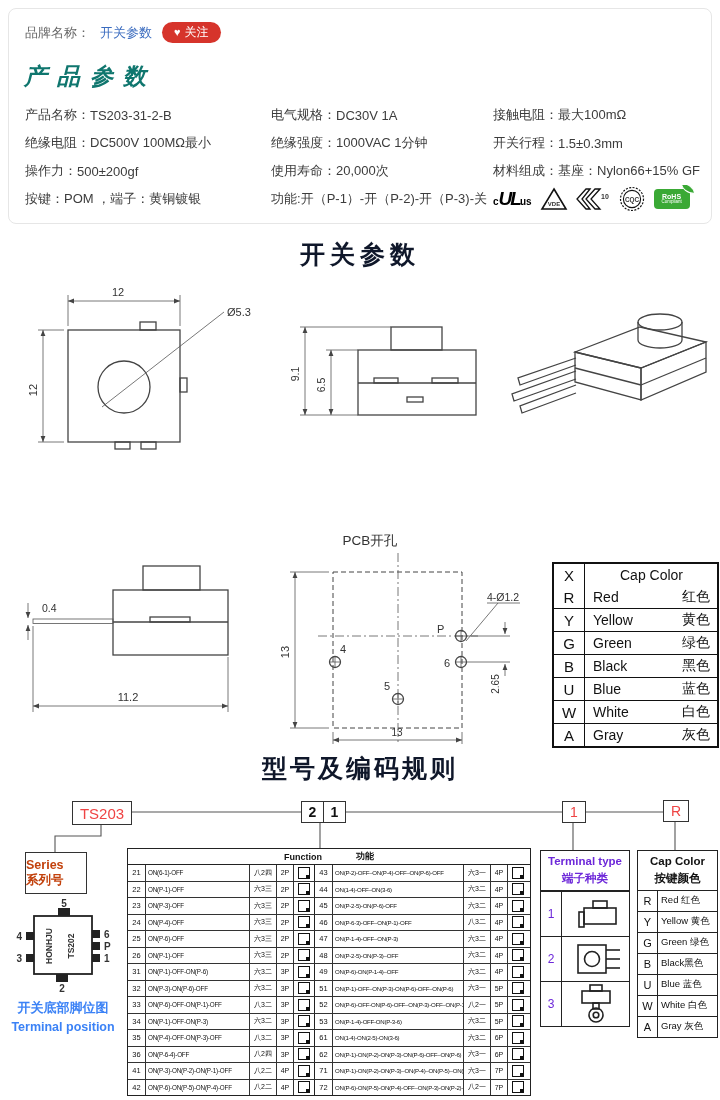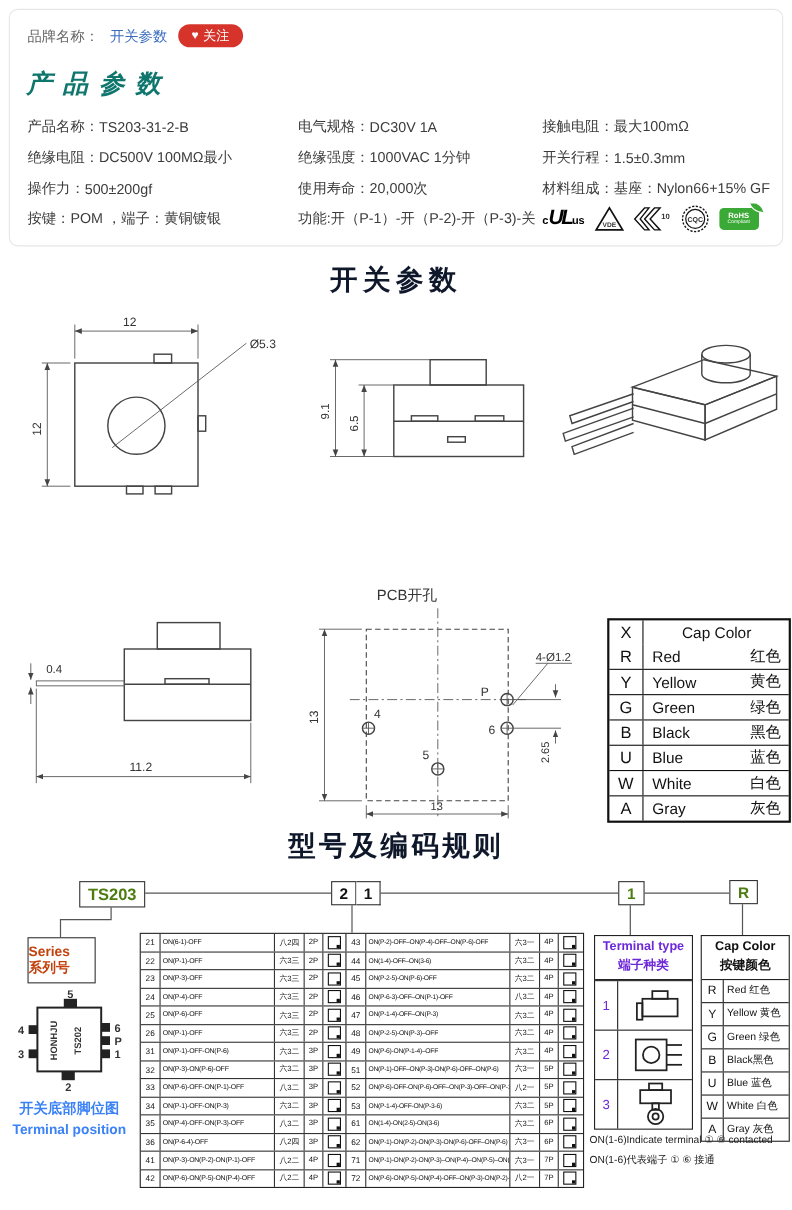--- a/index.html
+++ b/index.html
@@ -41,21 +41,21 @@
   .dashdot{stroke:#555;stroke-width:0.8;fill:none;stroke-dasharray:9 3 2 3;}
   .blk{fill:#222;stroke:none;}
   
   .cap-main{position:absolute;left:552px;top:562px;width:163px;border:2px solid #111;background:#fff;font-size:14px;color:#111;}
   .cc-row{display:flex;height:22px;border-top:1.2px solid #111;align-items:stretch;}
   .cc-row:first-child{border-top:none;}
   .cc-code{width:30px;border-right:1.2px solid #111;display:flex;align-items:center;justify-content:center;font-size:15px;}
   .cc-lab{flex:1;display:flex;align-items:center;justify-content:space-between;padding:0 7px 0 8px;}
   
   .code-box{position:absolute;border:1.5px solid #333;display:flex;align-items:center;justify-content:center;
-            font-weight:bold;font-size:14px;background:#fff;color:#4d7c0f;}
+            font-weight:normal;font-size:14px;background:#fff;color:#ef4444;}
   .code-pair{position:absolute;display:flex;}
   .code-pair div{width:21px;height:20px;border:1.5px solid #333;display:flex;align-items:center;justify-content:center;
                  font-weight:bold;font-size:14px;background:#fff;color:#111;}
   .code-pair div:last-child{border-left:none;}
   .series-box{position:absolute;left:25px;top:852px;width:60px;height:40px;border:1.5px solid #333;
               display:flex;flex-direction:column;align-items:flex-start;justify-content:center;font-weight:bold;font-size:12.5px;color:#c2410c;}
   
   .fn-table{position:absolute;left:127px;top:848px;width:402px;border:1.5px solid #222;background:#fff;color:#111;}
   .fn-head{height:15px;display:flex;align-items:center;justify-content:center;gap:34px;
            font-size:9px;font-weight:bold;border-bottom:1px solid #222;}
@@ -379,20 +379,24 @@
   </div>
   <div class="code-box" style="left:562px;top:801px;width:22px;height:20px;">1</div>
   <div class="code-box" style="left:663px;top:800px;width:24px;height:20px;">R</div>
 
   <div class="series-box">
     <div>Series</div>
     <div>系列号</div>
   </div>
 
   <div class="fn-table">
+    <div class="fn-head">
+      <span>Function</span>
+      <span>功能</span>
+    </div>
     <div id="fnRows">
         <div class="fn-row">
           <div class="fc num">21</div>
           <div class="fc txt">ON(6-1)-OFF</div>
           <div class="fc cn">八2四</div>
           <div class="fc pole">2P</div>
           <div class="fc icon mid">
             <span class="swi"></span>
           </div>
           <div class="fc num">43</div>
@@ -715,18 +719,14 @@
     <text x="102" y="50" font-size="10" font-weight="bold">P</text>
     <text x="102" y="62" font-size="10" font-weight="bold">1</text>
     <text x="50" y="46" font-size="8.5" font-weight="bold" text-anchor="middle" transform="rotate(-90 50 46)">HONHJU</text>
     <text x="72" y="46" font-size="8.5" font-weight="bold" text-anchor="middle" transform="rotate(-90 72 46)">TS202</text>
   </svg>
   <div class="pin-captions">
     <div class="c1">开关底部脚位图</div>
     <div class="c2">Terminal position</div>
   </div>
 
-  <div class="fn-notes">
-    <div>ON(1-6)Indicate terminal ① ⑥ contacted</div>
-    <div>ON(1-6)代表端子 ① ⑥ 接通</div>
-  </div>
 
 </div>
 
 </body></html>

